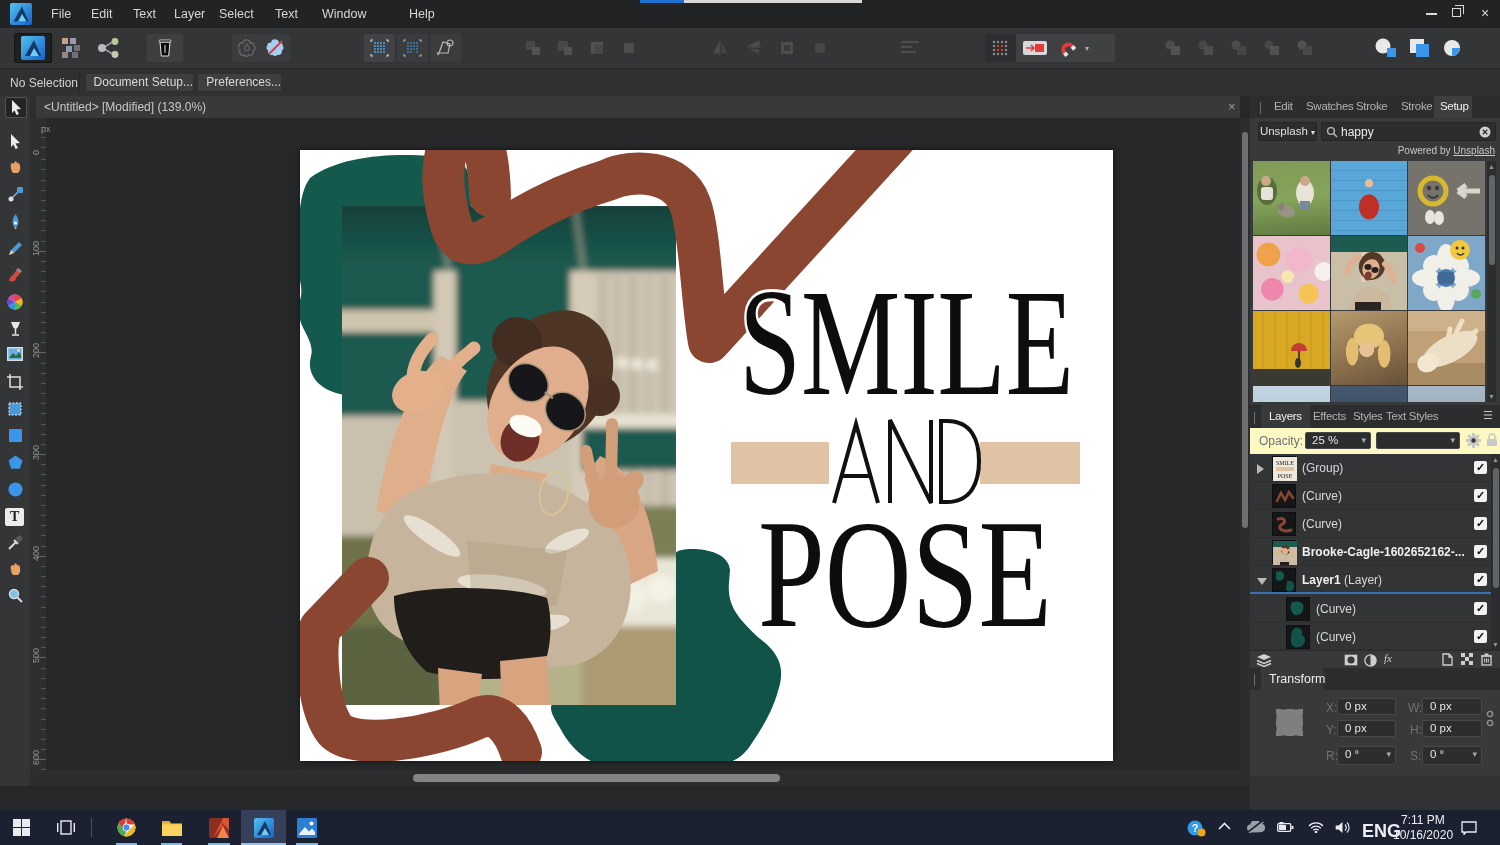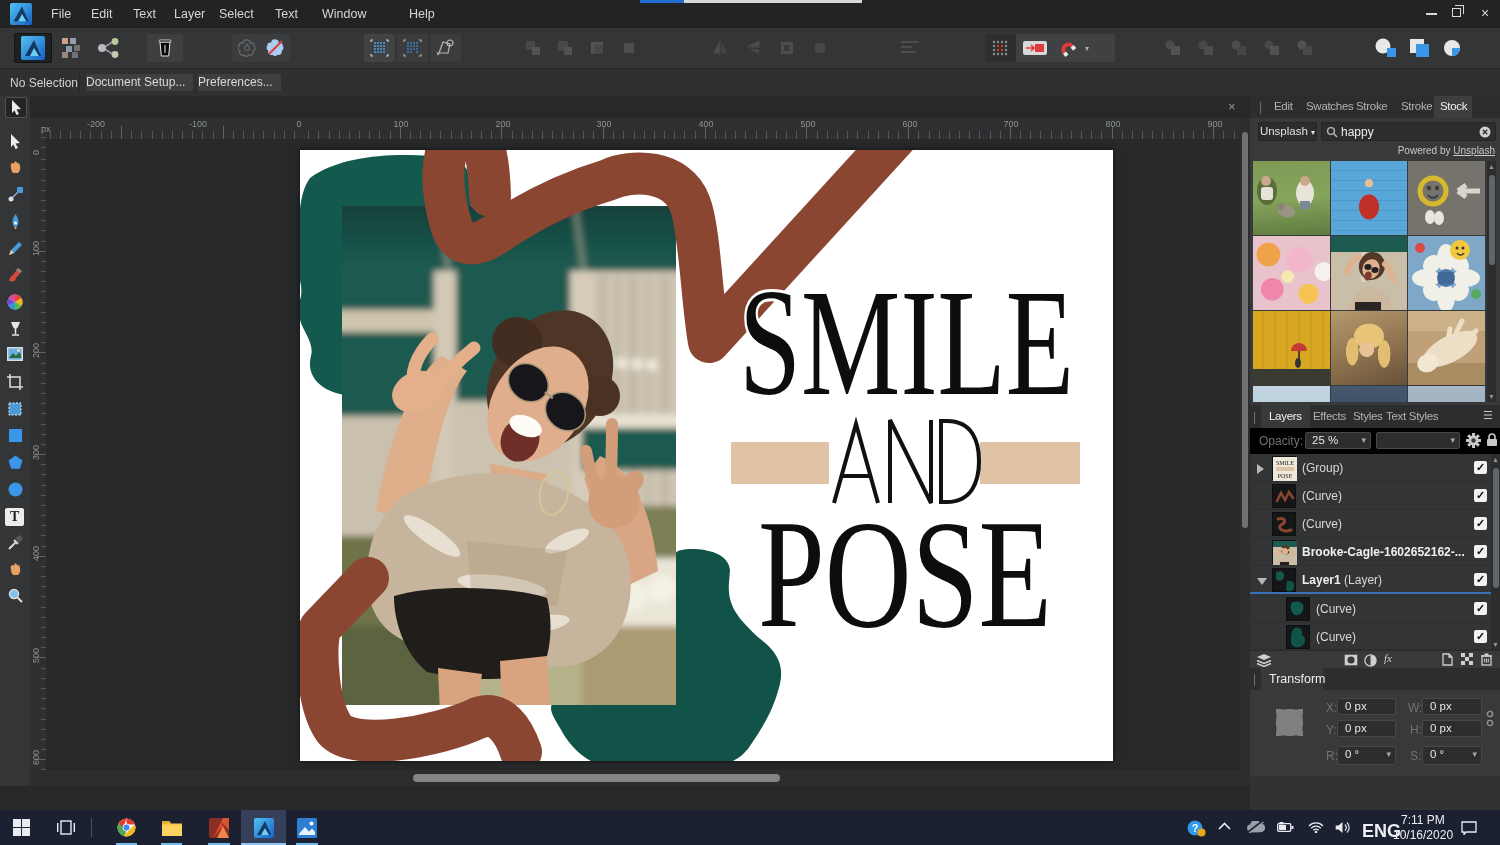--- a/index.html
+++ b/index.html
@@ -6,21 +6,21 @@
   html,body { width:1500px; height:845px; overflow:hidden; background:#262829; font-family:"Liberation Sans", sans-serif; }
   .abs { position:absolute; }
   #stage { position:relative; width:1500px; height:845px; }
   
   #titlebar { left:0; top:0; width:1500px; height:28px; background:#222324; }
   #topstrip-b { left:640; top:0; width:44px; height:3px; background:#1f6fd0; }
   #topstrip-w { left:684px; top:0; width:178px; height:3px; background:#d8d8d8; }
   .menuitem { position:absolute; top:7px; color:#d6d6d6; font-size:12.5px; }
   #toolbar { left:0; top:28px; width:1500px; height:40px; background:#333537; }
   #contextbar { left:0; top:68px; width:1500px; height:28px; background:#2e3031; border-top:1px solid #272829;}
-  .ctxbtn { position:absolute; height:17px; background:#3d3f41; color:#d9d9d9; font-size:12px; line-height:17px; text-align:left; border-radius:1px; }
+  .ctxbtn { position:absolute; height:17px; background:#3d3f41; color:#d9d9d9; font-size:12px; line-height:17px; text-align:right; border-radius:1px; }
   
   #docbar { left:30px; top:96px; width:1210px; height:22px; background:#2b2d2e; }
   #doctab { position:absolute; left:6px; top:0; width:1204px; height:22px; background:#37393a; color:#c8c8c8; font-size:12px; line-height:22px; padding-left:8px; }
   
   #lefttools { left:0; top:96px; width:30px; height:690px; background:#333537; }
   
   #vruler { left:30px; top:118px; width:16px; height:652px; background:#2d2f30; }
   #hruler { left:46px; top:118px; width:1194px; height:21px; background:#2d2f30; }
   .rlab { position:absolute; color:#909294; font-size:9px; }
   .hlab { top:1px; transform:translateX(-50%); }
@@ -291,20 +291,23 @@
         <path d="M10,10 L18,10 A8,8 0 0 1 10,18 Z" fill="#3a96e8"></path>
       </svg>
   </div>
 
   <div id="contextbar" class="abs"></div>
   <span class="abs" style="left:10px;top:76px;color:#d2d2d2;font-size:12px;">No Selection</span>
   <div class="abs" style="left:79px;top:72px;width:1px;height:20px;background:#252627;"></div>
   <div class="ctxbtn" style="left:86px;top:74px;width:107px;">Document Setup...</div>
   <div class="ctxbtn" style="left:198px;top:74px;width:83px;">Preferences...</div>
 
+  <div id="docbar" class="abs">
+      <div id="doctab">&lt;Untitled&gt; [Modified] (139.0%)</div>
+    </div>
   <span class="abs" style="left:1228px;top:99px;color:#9a9a9a;font-size:13px;">×</span>
 
   <div id="lefttools" class="abs">
     <div class="abs" style="left:5px;top:1px;width:22px;height:21px;background:#232425;border:1px solid #515254;border-radius:2px;"></div>
     <svg class="abs" style="left:10px;top:4px;" width="13" height="15" viewBox="0 0 13 15">
         <path d="M2,0 L11,9 L6.5,9.5 L9,14 L6.5,15 L4.5,10.5 L2,13 Z" fill="#ececec"></path>
       </svg>
     <svg class="abs" style="left:9px;top:38px;" width="13" height="15" viewBox="0 0 13 15">
         <path d="M2,0 L11,9 L6.5,9.5 L9,14 L6.5,15 L4.5,10.5 L2,13 Z" fill="#ececec"></path>
       </svg>
@@ -381,36 +384,20 @@
   <div id="vruler" class="abs">
     <div class="abs" style="left:11px;top:0;width:5px;height:653px;background:repeating-linear-gradient(180deg,transparent 0 9.17px,#55575a 9.17px 10.17px);background-position-y:32px;"></div>
     <div class="abs" style="left:6px;top:0;width:10px;height:653px;background:repeating-linear-gradient(180deg,transparent 0 100.7px,#606264 100.7px 101.7px);background-position-y:32px;"></div>
     <span class="rlab vlab" style="top:32px;">0</span>
     <span class="rlab vlab" style="top:133px;">100</span>
     <span class="rlab vlab" style="top:235px;">200</span>
     <span class="rlab vlab" style="top:337px;">300</span>
     <span class="rlab vlab" style="top:438px;">400</span>
     <span class="rlab vlab" style="top:540px;">500</span>
     <span class="rlab vlab" style="top:642px;">600</span>
-  </div>
-  <div id="hruler" class="abs">
-    <div class="abs" style="left:0;top:13px;width:1194px;height:8px;background:repeating-linear-gradient(90deg,transparent 0 9.17px,#55575a 9.17px 10.17px);background-position-x:253px;"></div>
-    <div class="abs" style="left:0;top:8px;width:1194px;height:13px;background:repeating-linear-gradient(90deg,transparent 0 100.7px,#606264 100.7px 101.7px);background-position-x:253px;"></div>
-    <span class="rlab hlab" style="left:50px;">-200</span>
-    <span class="rlab hlab" style="left:152px;">-100</span>
-    <span class="rlab hlab" style="left:253px;">0</span>
-    <span class="rlab hlab" style="left:355px;">100</span>
-    <span class="rlab hlab" style="left:457px;">200</span>
-    <span class="rlab hlab" style="left:558px;">300</span>
-    <span class="rlab hlab" style="left:660px;">400</span>
-    <span class="rlab hlab" style="left:762px;">500</span>
-    <span class="rlab hlab" style="left:864px;">600</span>
-    <span class="rlab hlab" style="left:965px;">700</span>
-    <span class="rlab hlab" style="left:1067px;">800</span>
-    <span class="rlab hlab" style="left:1169px;">900</span>
   </div>
   <span class="rlab" style="left:41px;top:124px;">px</span>
 
   <div id="canvas" class="abs">
     <div id="artboard">
 <svg width="813" height="611" viewBox="0 0 813 611">
   <defs>
     <clipPath id="abclip">
               <rect x="0" y="0" width="813" height="611"></rect>
             </clipPath>
@@ -577,21 +564,21 @@
 
   <div id="rightpanel" class="abs">
 
     <div class="abs" style="left:0;top:0;width:250px;height:22px;background:#2b2d2e;">
       <div class="abs" style="left:184px;top:0;width:38px;height:22px;background:#3c3e3f;"></div>
       <span class="abs" style="left:9px;top:4px;color:#707274;font-size:12px;">|</span>
       <span class="abs rtab" style="left:24px;">Edit</span>
       <span class="abs rtab" style="left:56px;">Swatches</span>
       <span class="abs rtab" style="left:106px;">Stroke</span>
       <span class="abs rtab" style="left:151px;">Stroke</span>
-      <span class="abs rtab" style="left:190px;color:#f0f0f0;">Stock</span>
+      <span class="abs rtab" style="left:190px;color:#f0f0f0;">Setup</span>
     </div>
 
     <div class="abs" style="left:8px;top:26px;width:59px;height:19px;background:#2b2d2e;border:1px solid #242526;border-radius:2px;color:#e0e0e0;font-size:11.5px;line-height:17px;text-align:center;">Unsplash <span style="font-size:8px;">▾</span></div>
     <div class="abs" style="left:71px;top:26px;width:175px;height:19px;background:#2b2d2e;border:1px solid #242526;border-radius:2px;">
       <svg class="abs" style="left:4px;top:3px;" width="12" height="12" viewBox="0 0 12 12">
           <circle cx="5" cy="5" r="3.4" fill="none" stroke="#b8b8b8" stroke-width="1.4"></circle>
           <line x1="7.6" y1="7.6" x2="11" y2="11" stroke="#b8b8b8" stroke-width="1.4"></line>
         </svg>
       <span class="abs" style="left:19px;top:2px;color:#ececec;font-size:12px;">happy</span>
       <svg class="abs" style="right:4px;top:3px;" width="12" height="12" viewBox="0 0 12 12">
@@ -702,21 +689,21 @@
     <div class="abs" style="left:0;top:309px;width:250px;height:23px;background:#2b2d2e;">
       <div class="abs" style="left:11px;top:0;width:49px;height:23px;background:#37393a;"></div>
       <span class="abs" style="left:3px;top:5px;color:#707274;font-size:12px;">|</span>
       <span class="abs rtab2" style="left:19px;color:#f2f2f2;">Layers</span>
       <span class="abs rtab2" style="left:63px;">Effects</span>
       <span class="abs rtab2" style="left:103px;">Styles</span>
       <span class="abs rtab2" style="left:136px;">Text Styles</span>
       <span class="abs" style="left:233px;top:4px;color:#c8c8c8;font-size:11px;">☰</span>
     </div>
 
-    <div class="abs" style="left:0;top:332px;width:250px;height:26px;background:#000000;">
+    <div class="abs" style="left:0;top:332px;width:250px;height:26px;background:#fef9c3;">
       <span class="abs" style="left:9px;top:6px;color:#6f7173;font-size:12px;">Opacity:</span>
       <div class="abs fld" style="left:55px;top:4px;width:66px;height:17px;"><span style="padding-left:6px;">25 %</span><span class="dda">▾</span></div>
       <div class="abs fld" style="left:126px;top:4px;width:84px;height:17px;">
           <span class="dda">▾</span>
         </div>
       <svg class="abs" style="left:216px;top:5px;" width="15" height="15" viewBox="0 0 15 15">
           <g fill="#c8c8c8">
             <circle cx="7.5" cy="7.5" r="5"></circle>
             <rect x="6" y="0" width="3" height="15"></rect>
             <rect x="0" y="6" width="15" height="3"></rect>

